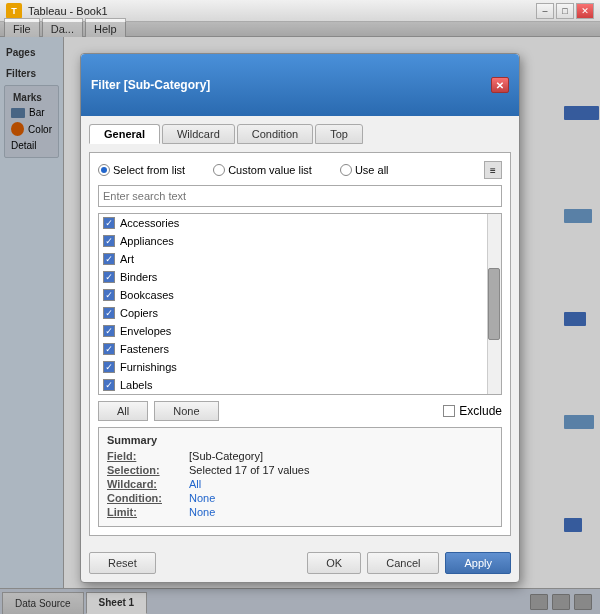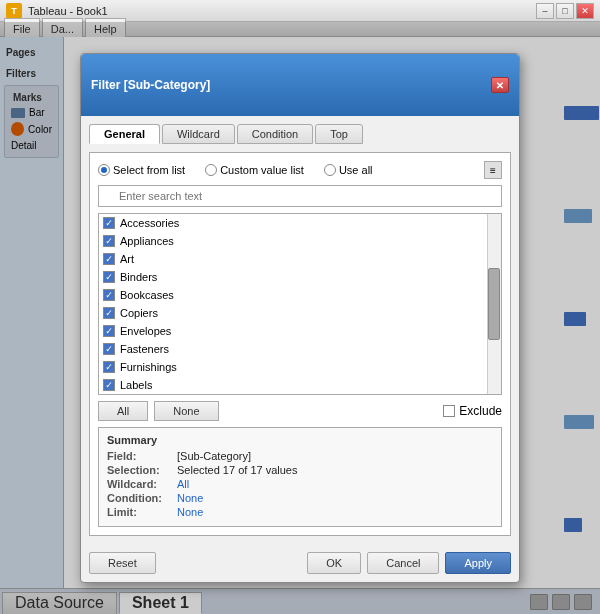--- a/index.html
+++ b/index.html
@@ -124,21 +124,21 @@
       bottom: 0; left: 0; right: 0;
       height: 26px;
       background: #d0d8e4;
       border-top: 1px solid #aaa;
       display: flex;
       align-items: center;
       gap: 0;
     }
     .bottom-tab {
       height: 22px; padding: 0 12px;
-      font-size: 16px; display: flex; align-items: center;
+      font-size: 10px; display: flex; align-items: center;
       background: linear-gradient(to bottom, #e8e8e8, #d4d4d4);
       border: 1px solid #aaa; border-bottom: none;
       cursor: pointer; margin-top: 2px; margin-left: 2px;
       color: #333;
     }
     .bottom-tab.active {
       background: white;
       border-bottom: 1px solid white;
       font-weight: bold;
     }
@@ -235,21 +235,21 @@
       padding: 8px;
       display: flex;
       flex-direction: column;
       gap: 6px;
     }
 
     
     .radio-row {
       display: flex;
       align-items: center;
-      gap: 20px;
+      gap: 28px;
       font-size: 11px;
     }
     .radio-item {
       display: flex; align-items: center; gap: 3px; cursor: pointer;
     }
     .radio-circle {
       width: 12px; height: 12px;
       border: 1px solid #888;
       border-radius: 50%;
       background: white;
@@ -269,21 +269,21 @@
       cursor: pointer;
       display: flex; align-items: center; justify-content: center;
       font-size: 10px;
     }
 
     
     .search-box {
       width: 100%;
       height: 22px;
       border: 1px solid #aaa;
-      padding: 0 20px;
+      padding: 0 4px;
       font-size: 11px;
       color: #aaa;
       outline: none;
     }
 
     
     .list-container {
       flex: 1;
       border: 1px solid #aaa;
       overflow-y: auto;
@@ -368,23 +368,24 @@
       font-weight: bold;
       margin-bottom: 4px;
       color: #333;
     }
     .summary-row {
       display: flex;
       font-size: 11px;
       margin-bottom: 2px;
     }
     .summary-label {
-      width: 70px;
+      width: 82px;
       color: #555;
       font-weight: bold;
+      text-decoration: underline;
     }
     .summary-value { color: #222; }
     .summary-value.link { color: #2266cc; cursor: pointer; }
 
     
     .dialog-footer {
       display: flex;
       justify-content: flex-end;
       gap: 6px;
       padding: 8px;

